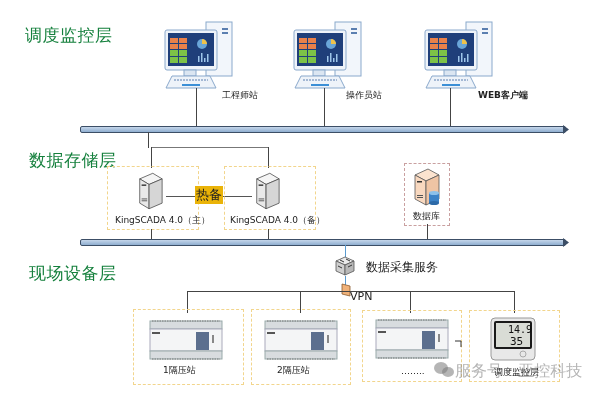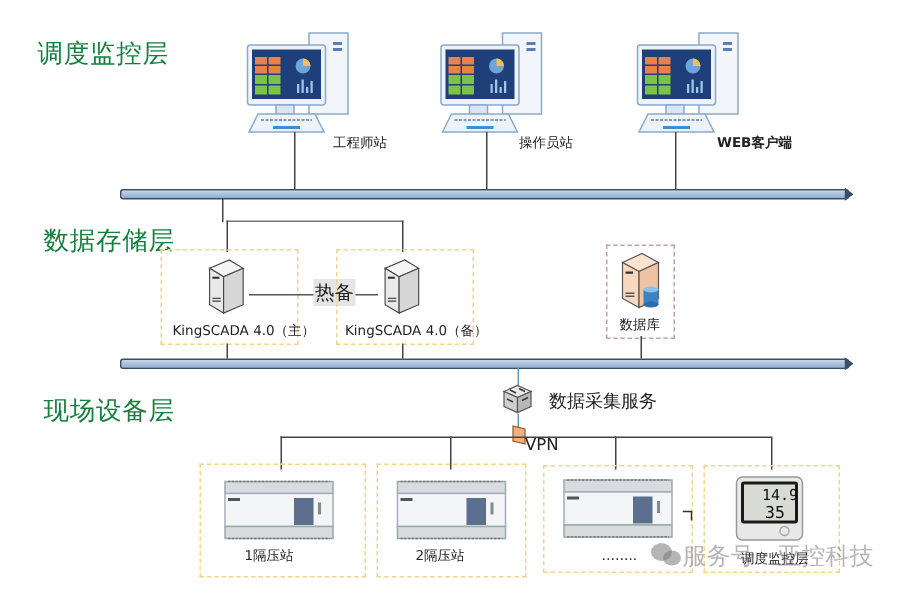--- a/index.html
+++ b/index.html
@@ -135,21 +135,21 @@
   <polygon points="4,8 18,2 28,8 14,14" fill="#f5f5f5" stroke="#444" stroke-width="0.8"></polygon>
   <polygon points="4,8 14,14 14,40 4,34" fill="#e9e9e9" stroke="#444" stroke-width="0.8"></polygon>
   <polygon points="14,14 28,8 28,34 14,40" fill="#d6d6d6" stroke="#444" stroke-width="0.8"></polygon>
   <rect x="6" y="14" width="5" height="1.5" fill="#333"></rect>
   <rect x="6" y="29" width="6" height="1" fill="#555"></rect>
     <rect x="6" y="31" width="6" height="1" fill="#555"></rect>
 </svg>
 <div class="lbl" style="left:115px;top:214px;">KingSCADA 4.0（主）</div>
 
 <div class="hline" style="left:166px;top:196px;width:86px;background:#555;"></div>
-<div class="lbl-big" style="left:209px;top:186px;background:#e5e5e5;padding:0 1px;">热备</div>
+<div class="lbl-big" style="left:195px;top:186px;background:#eab308;padding:0 1px;">热备</div>
 
 <div class="dash-box" style="left:224px;top:166px;width:90px;height:62px;"></div>
 <svg class="server" style="left:253px;top:171px;" width="30" height="42" viewBox="0 0 30 42">
   <polygon points="4,8 18,2 28,8 14,14" fill="#f5f5f5" stroke="#444" stroke-width="0.8"></polygon>
   <polygon points="4,8 14,14 14,40 4,34" fill="#e9e9e9" stroke="#444" stroke-width="0.8"></polygon>
   <polygon points="14,14 28,8 28,34 14,40" fill="#d6d6d6" stroke="#444" stroke-width="0.8"></polygon>
   <rect x="6" y="14" width="5" height="1.5" fill="#333"></rect>
   <rect x="6" y="29" width="6" height="1" fill="#555"></rect>
     <rect x="6" y="31" width="6" height="1" fill="#555"></rect>
 </svg>

